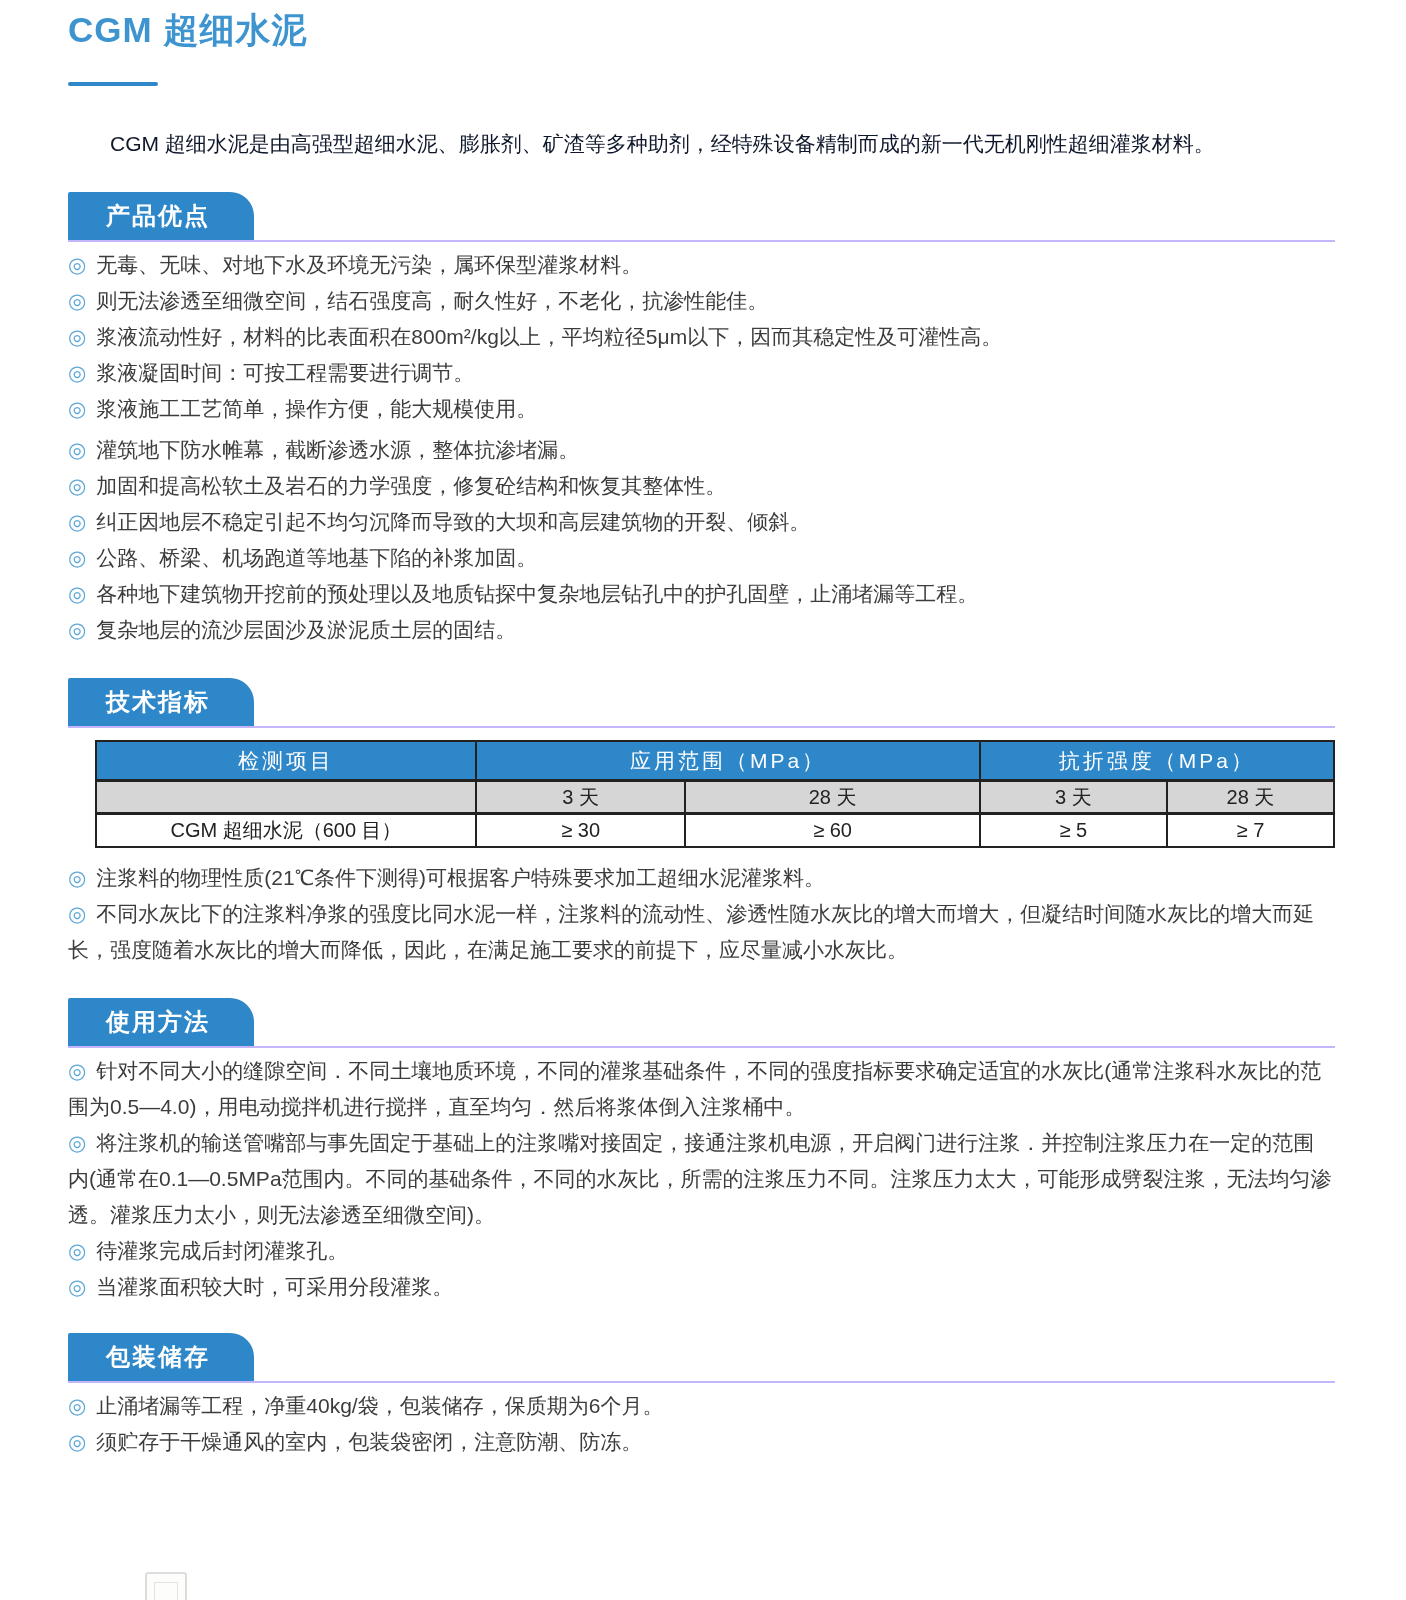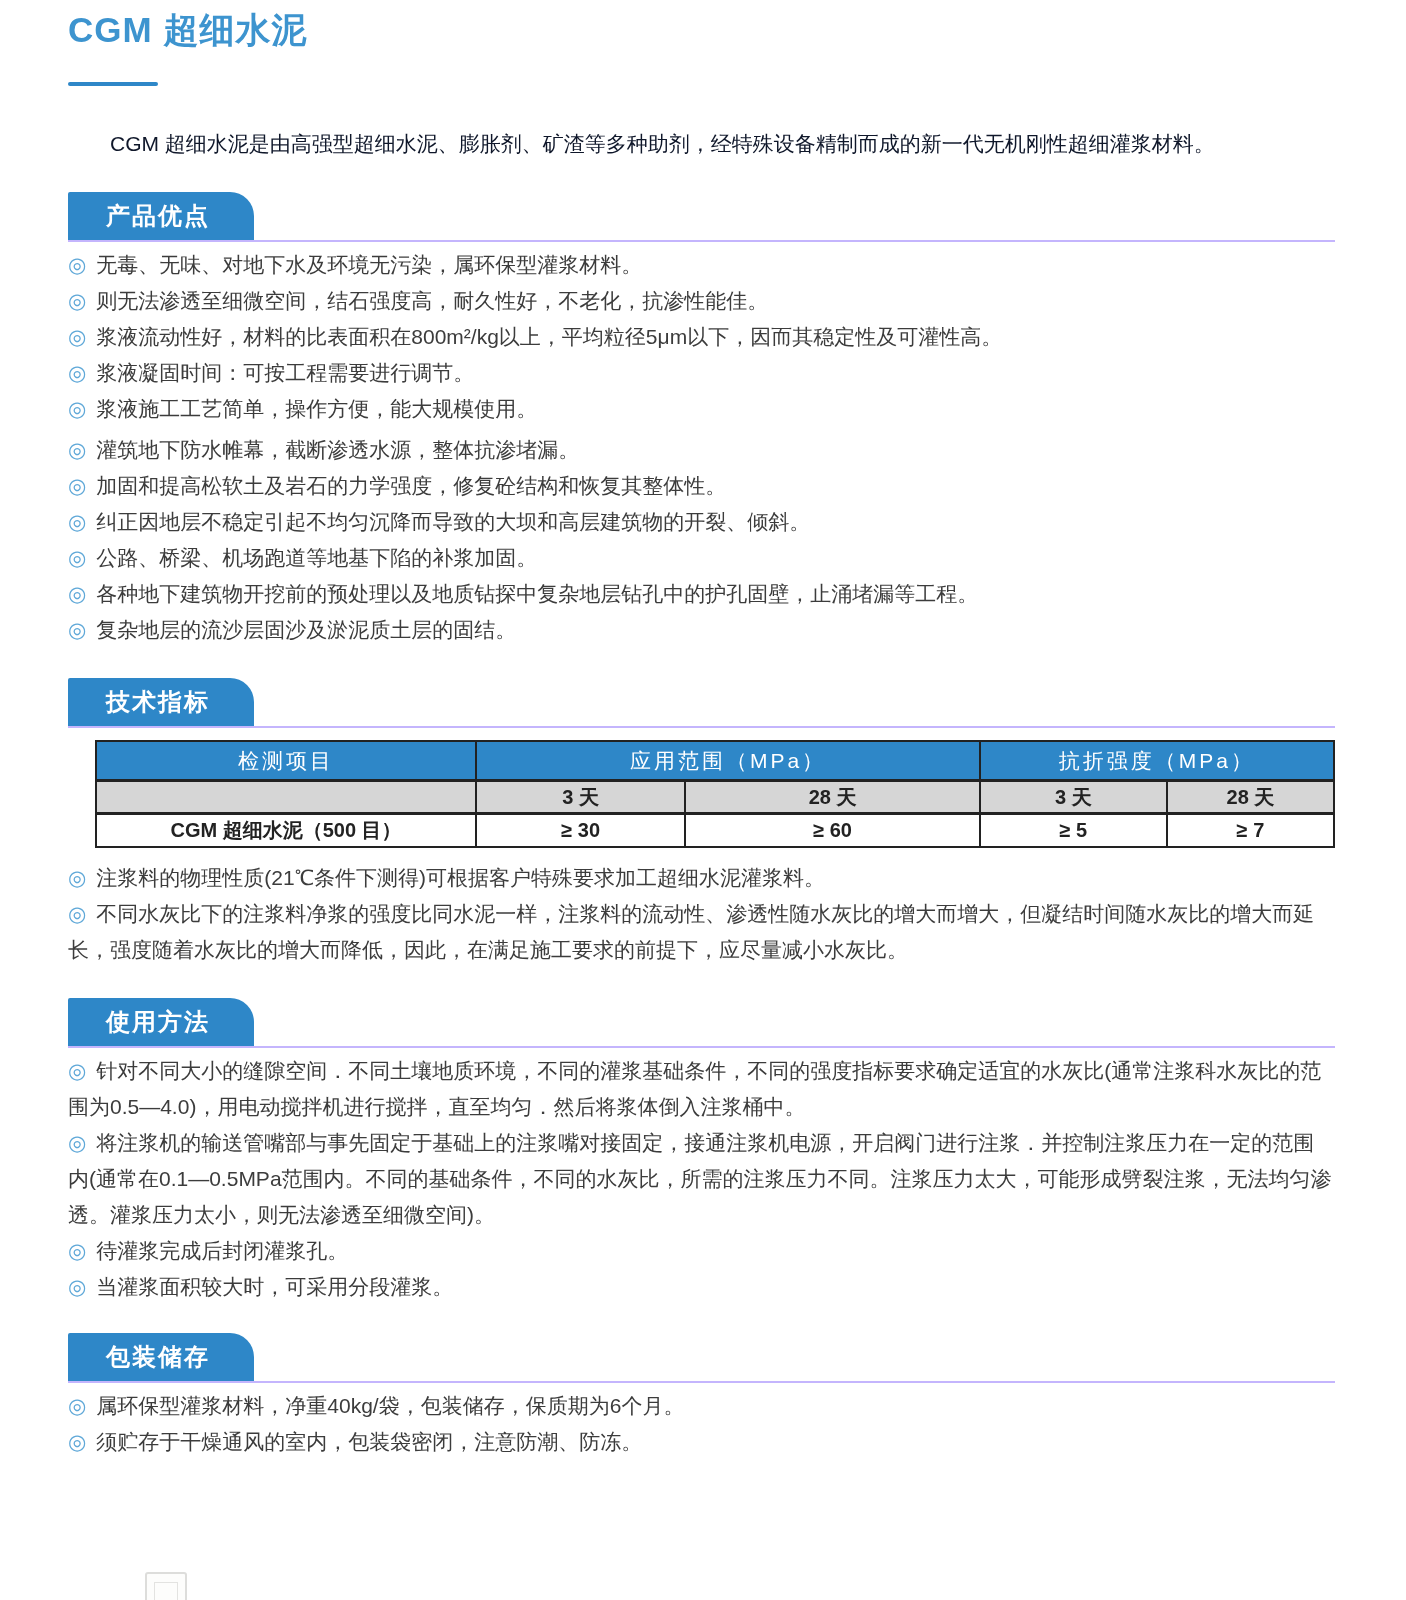--- a/index.html
+++ b/index.html
@@ -37,21 +37,21 @@
   .list { margin-top: 5px; }
   .list p.item { font-size: 21px; line-height: 36px; color: #3c3c3c; }
   .bullet { color: #5fa8d8; margin-right: 10px; font-size: 21px; }
 
   .table-wrap { margin-top: 12px; margin-left: 27px; }
   table.spec-table {
     width: 100%; border-collapse: collapse; table-layout: fixed;
     border: 2px solid #222222;
   }
   table.spec-table th, table.spec-table td {
-    border: 2px solid #222222; text-align: center; vertical-align: middle; font-weight: bold;
+    border: 2px solid #222222; text-align: center; vertical-align: middle;
   }
   tr.head-row th {
     background: #2e87c8; color: #ffffff; font-weight: 400;
     font-size: 21px; height: 40px; letter-spacing: 3px;
   }
   tr.sub-row td {
     background: #d6d6d6; color: #222222; font-size: 20px; height: 33px;
   }
   tr.head-row th, tr.sub-row td { border-bottom-width: 3px; }
   tr.data-row td {
@@ -117,21 +117,21 @@
           <th colspan="2">抗折强度（MPa）</th>
         </tr>
         <tr class="sub-row">
           <td></td>
           <td>3 天</td>
           <td>28 天</td>
           <td>3 天</td>
           <td>28 天</td>
         </tr>
         <tr class="data-row">
-          <td>CGM 超细水泥（500 目）</td>
+          <td>CGM 超细水泥（600 目）</td>
           <td>≥ 30</td>
           <td>≥ 60</td>
           <td>≥ 5</td>
           <td>≥ 7</td>
         </tr>
       </tbody>
     </table>
   </div>
   <div class="list" style="margin-top:12px;">
     <p class="item"><span class="bullet">◎</span><span>注浆料的物理性质(21℃条件下测得)可根据客户特殊要求加工超细水泥灌浆料。</span></p>
@@ -145,19 +145,19 @@
     <p class="item"><span class="bullet">◎</span><span>针对不同大小的缝隙空间．不同土壤地质环境，不同的灌浆基础条件，不同的强度指标要求确定适宜的水灰比(通常注浆科水灰比的范围为0.5—4.0)，用电动搅拌机进行搅拌，直至均匀．然后将浆体倒入注浆桶中。</span></p>
     <p class="item"><span class="bullet">◎</span><span>将注浆机的输送管嘴部与事先固定于基础上的注浆嘴对接固定，接通注浆机电源，开启阀门进行注浆．并控制注浆压力在一定的范围内(通常在0.1—0.5MPa范围内。不同的基础条件，不同的水灰比，所需的注浆压力不同。注浆压力太大，可能形成劈裂注浆，无法均匀渗透。灌浆压力太小，则无法渗透至细微空间)。</span></p>
     <p class="item"><span class="bullet">◎</span><span>待灌浆完成后封闭灌浆孔。</span></p>
     <p class="item"><span class="bullet">◎</span><span>当灌浆面积较大时，可采用分段灌浆。</span></p>
   </div>
 
   <div class="banner banner-5">
     <span class="tab">包装储存</span>
   </div>
   <div class="list">
-    <p class="item"><span class="bullet">◎</span><span>属环保型灌浆材料，净重40kg/袋，包装储存，保质期为6个月。</span></p>
+    <p class="item"><span class="bullet">◎</span><span>止涌堵漏等工程，净重40kg/袋，包装储存，保质期为6个月。</span></p>
     <p class="item"><span class="bullet">◎</span><span>须贮存于干燥通风的室内，包装袋密闭，注意防潮、防冻。</span></p>
   </div>
 
 </div>
 
 <div class="watermark"></div>
 
 </body></html>

